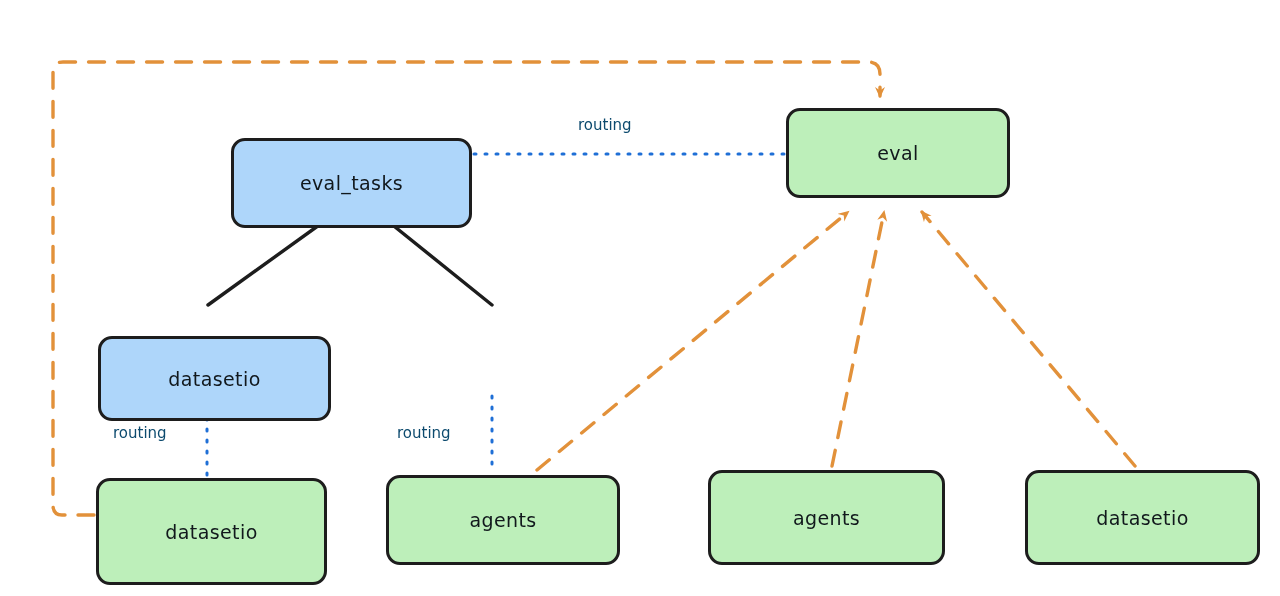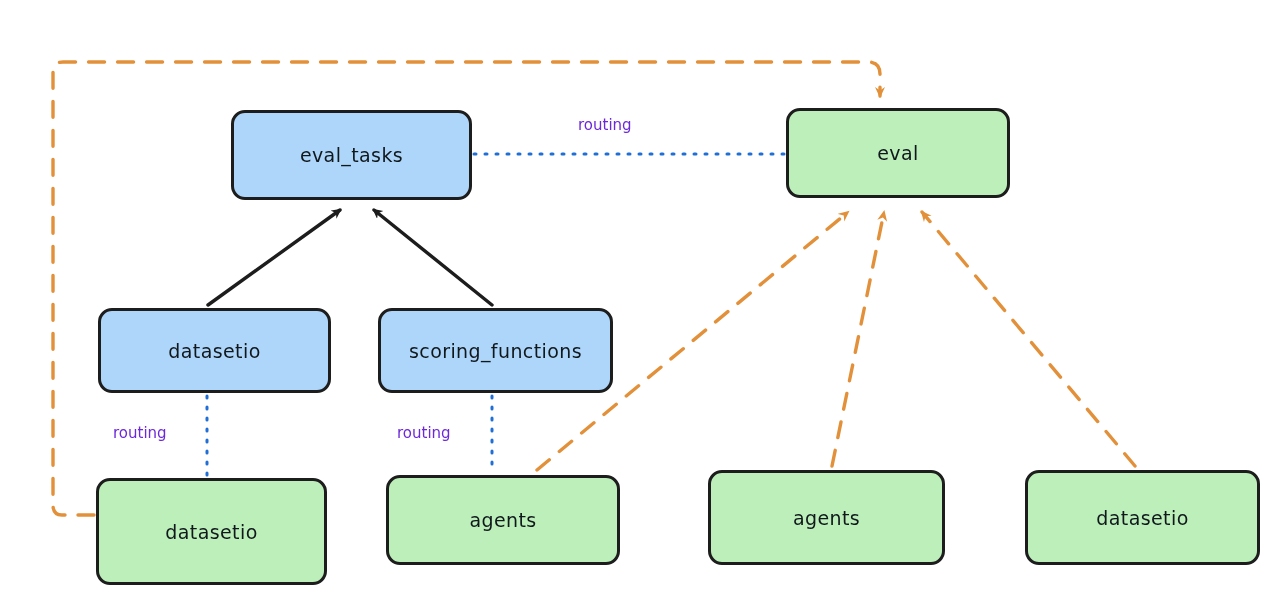--- a/index.html
+++ b/index.html
@@ -34,28 +34,28 @@
     justify-content: center;
     z-index: 5;
   }
   .node .node-label {
     font-family: "DejaVu Sans", sans-serif;
     font-size: 19px;
     color: #11181c;
     letter-spacing: 0.4px;
     white-space: nowrap;
   }
-  .node.blue { background: #aed6fa; }
+  .node.blue { background: #aed6fa; margin-top: 28px; }
   .node.green { background: #bdefba; }
 
   .edge-label {
     position: absolute;
     font-family: "DejaVu Sans", sans-serif;
     font-size: 15px;
-    color: #6d28d9;
+    color: #0c4a6e;
     white-space: nowrap;
     z-index: 6;
   }
 </style>
 </head>
 <body>
 
 <div id="canvas">
 
   <svg id="edges" viewBox="0 0 1280 596" xmlns="http://www.w3.org/2000/svg">
@@ -92,23 +92,20 @@
   </div>
 
   <div class="node green" style="left:786px; top:108px; width:224px; height:90px;">
     <span class="node-label">eval</span>
   </div>
 
   <div class="node blue" style="left:98px; top:308px; width:233px; height:85px;">
     <span class="node-label">datasetio</span>
   </div>
 
-  <div class="node blue" style="left:378px; top:308px; width:235px; height:85px;">
-    <span class="node-label">scoring_functions</span>
-  </div>
 
   <div class="node green" style="left:96px; top:478px; width:231px; height:107px;">
     <span class="node-label">datasetio</span>
   </div>
 
   <div class="node green" style="left:386px; top:475px; width:234px; height:90px;">
     <span class="node-label">agents</span>
   </div>
 
   <div class="node green" style="left:708px; top:470px; width:237px; height:95px;">

